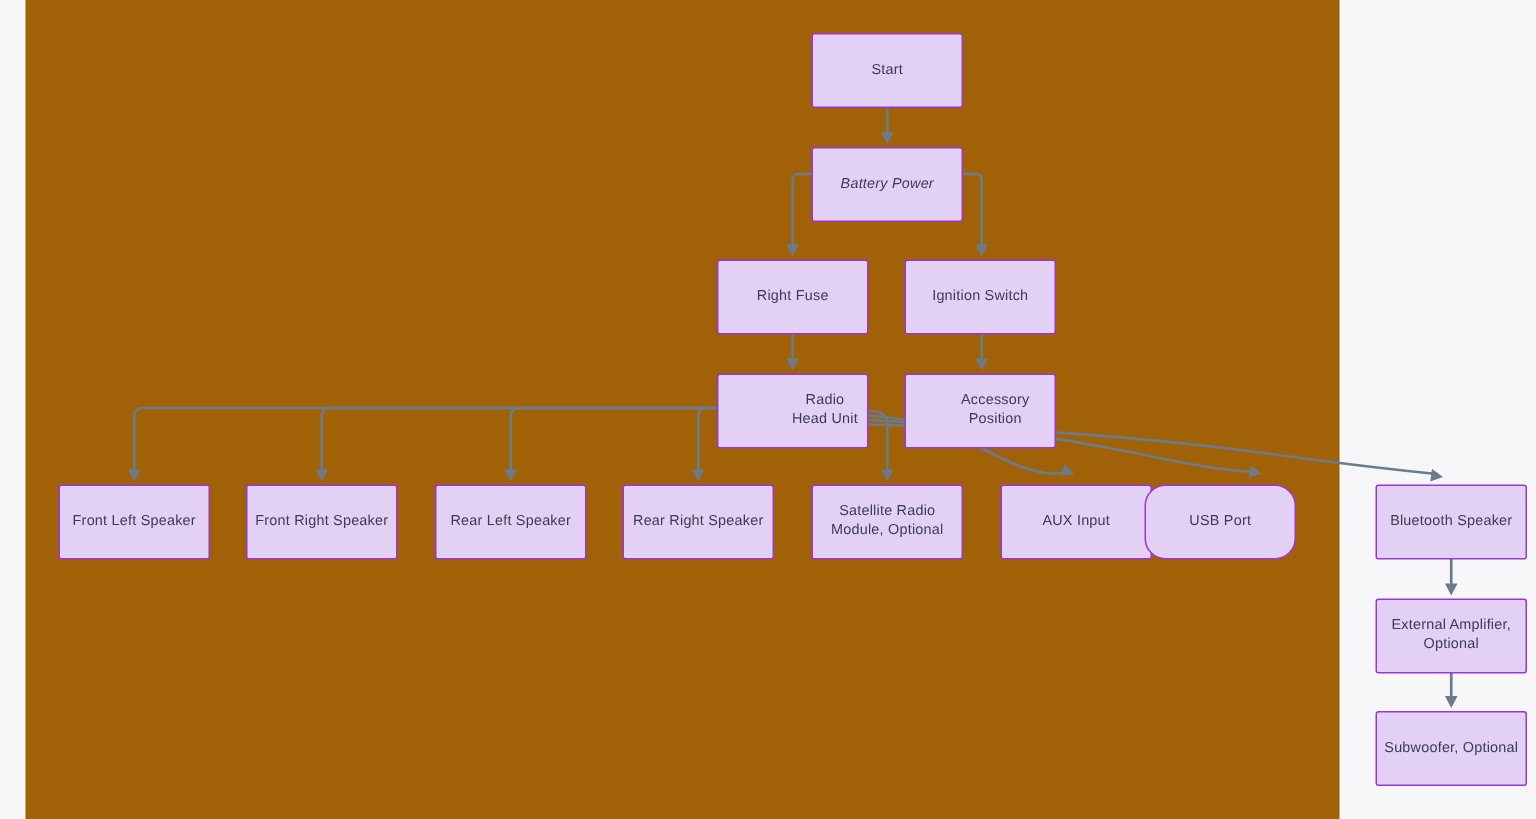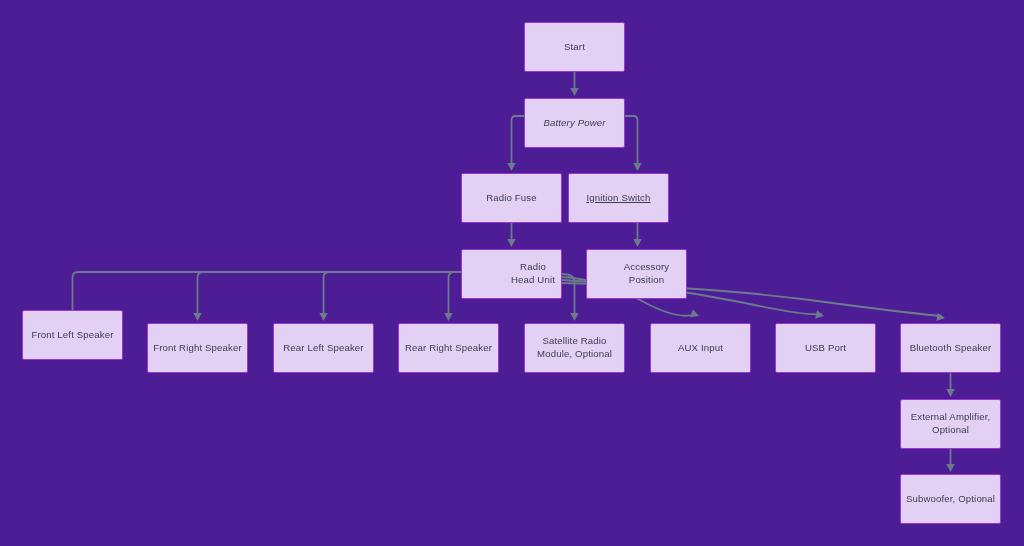--- a/index.html
+++ b/index.html
@@ -9,23 +9,24 @@
   }
   body {
     width: 1024px;
     height: 546px;
     background: #f7f7fa;
     font-family: "Liberation Sans", sans-serif;
     overflow: hidden;
   }
   #canvas {
     position: relative;
-    width: 1024px;
+    width: 876px;
     height: 546px;
-    background: #4c1d95;
+    background: #a16207;
+    margin-left: 17px;
   }
   #edge-layer {
     position: absolute;
     left: 0;
     top: 0;
     width: 1024px;
     height: 546px;
     pointer-events: none;
   }
   .node {
@@ -87,51 +88,51 @@
       <polygon points="0,0 -8,-4.2 -8,4.2" fill="#6b7b8c" transform="translate(950.5,472) rotate(90)"></polygon>
     </svg>
   <div id="node-layer">
       <div class="node" style="left: 524px; top: 22px; width: 101px; height: 50px;">
         <span class="node-label">Start</span>
       </div>
       <div class="node" style="left: 524px; top: 98px; width: 101px; height: 50px; font-style: italic;">
         <span class="node-label">Battery Power</span>
       </div>
       <div class="node" style="left: 461px; top: 173px; width: 101px; height: 50px;">
-        <span class="node-label">Radio Fuse</span>
+        <span class="node-label">Right Fuse</span>
       </div>
-      <div class="node" style="left: 568px; top: 173px; width: 101px; height: 50px; text-decoration: underline;">
+      <div class="node" style="left: 586px; top: 173px; width: 101px; height: 50px;">
         <span class="node-label">Ignition Switch</span>
       </div>
       <div class="node" style="left: 461px; top: 249px; width: 101px; height: 50px; padding-left: 47px;">
         <span class="node-label">Radio Head Unit</span>
       </div>
       <div class="node" style="left: 586px; top: 249px; width: 101px; height: 50px; padding-left: 24px;">
         <span class="node-label">Accessory Position</span>
       </div>
-      <div class="node" style="left: 22px; top: 310px; width: 101px; height: 50px;">
+      <div class="node" style="left: 22px; top: 323px; width: 101px; height: 50px;">
         <span class="node-label">Front Left Speaker</span>
       </div>
       <div class="node" style="left: 147px; top: 323px; width: 101px; height: 50px; text-align: center;">
         <span class="node-label">Front Right Speaker</span>
       </div>
       <div class="node" style="left: 273px; top: 323px; width: 101px; height: 50px;">
         <span class="node-label">Rear Left Speaker</span>
       </div>
       <div class="node" style="left: 398px; top: 323px; width: 101px; height: 50px;">
         <span class="node-label">Rear Right Speaker</span>
       </div>
       <div class="node" style="left: 524px; top: 323px; width: 101px; height: 50px;">
         <span class="node-label">Satellite Radio
 Module, Optional</span>
       </div>
       <div class="node" style="left: 650px; top: 323px; width: 101px; height: 50px;">
         <span class="node-label">AUX Input</span>
       </div>
-      <div class="node" style="left: 775px; top: 323px; width: 101px; height: 50px;">
+      <div class="node" style="left: 746px; top: 323px; width: 101px; height: 50px; border-radius: 14px;">
         <span class="node-label">USB Port</span>
       </div>
       <div class="node" style="left: 900px; top: 323px; width: 101px; height: 50px;">
         <span class="node-label">Bluetooth Speaker</span>
       </div>
       <div class="node" style="left: 900px; top: 399px; width: 101px; height: 50px;">
         <span class="node-label">External Amplifier,
 Optional</span>
       </div>
       <div class="node" style="left: 900px; top: 474px; width: 101px; height: 50px;">

